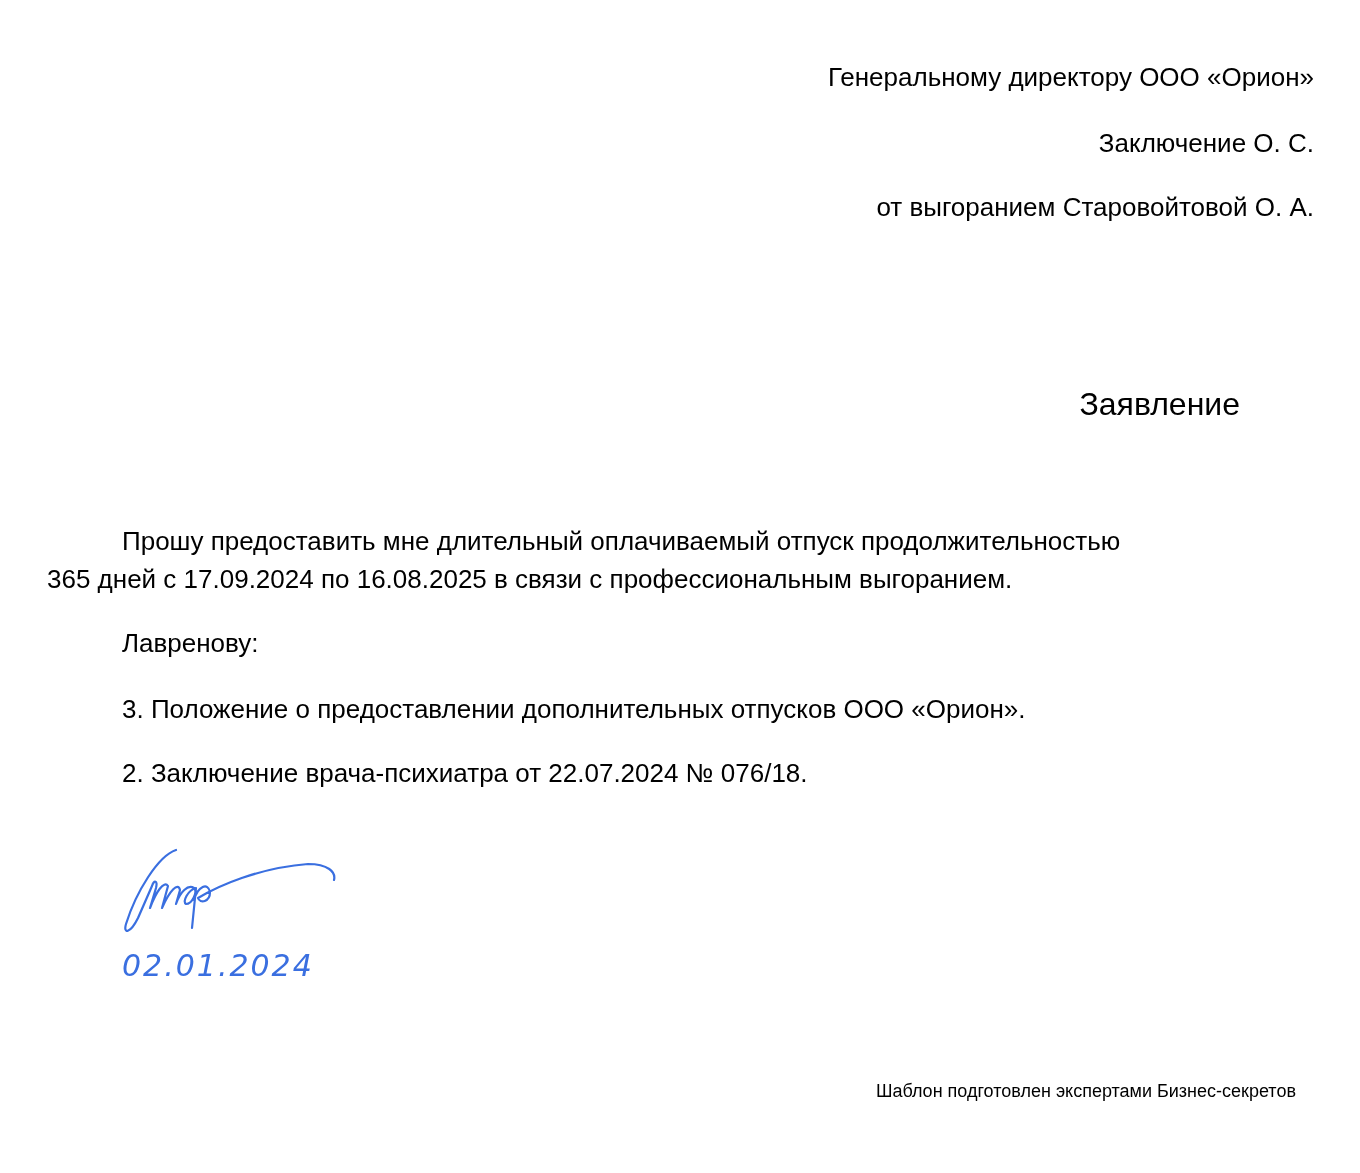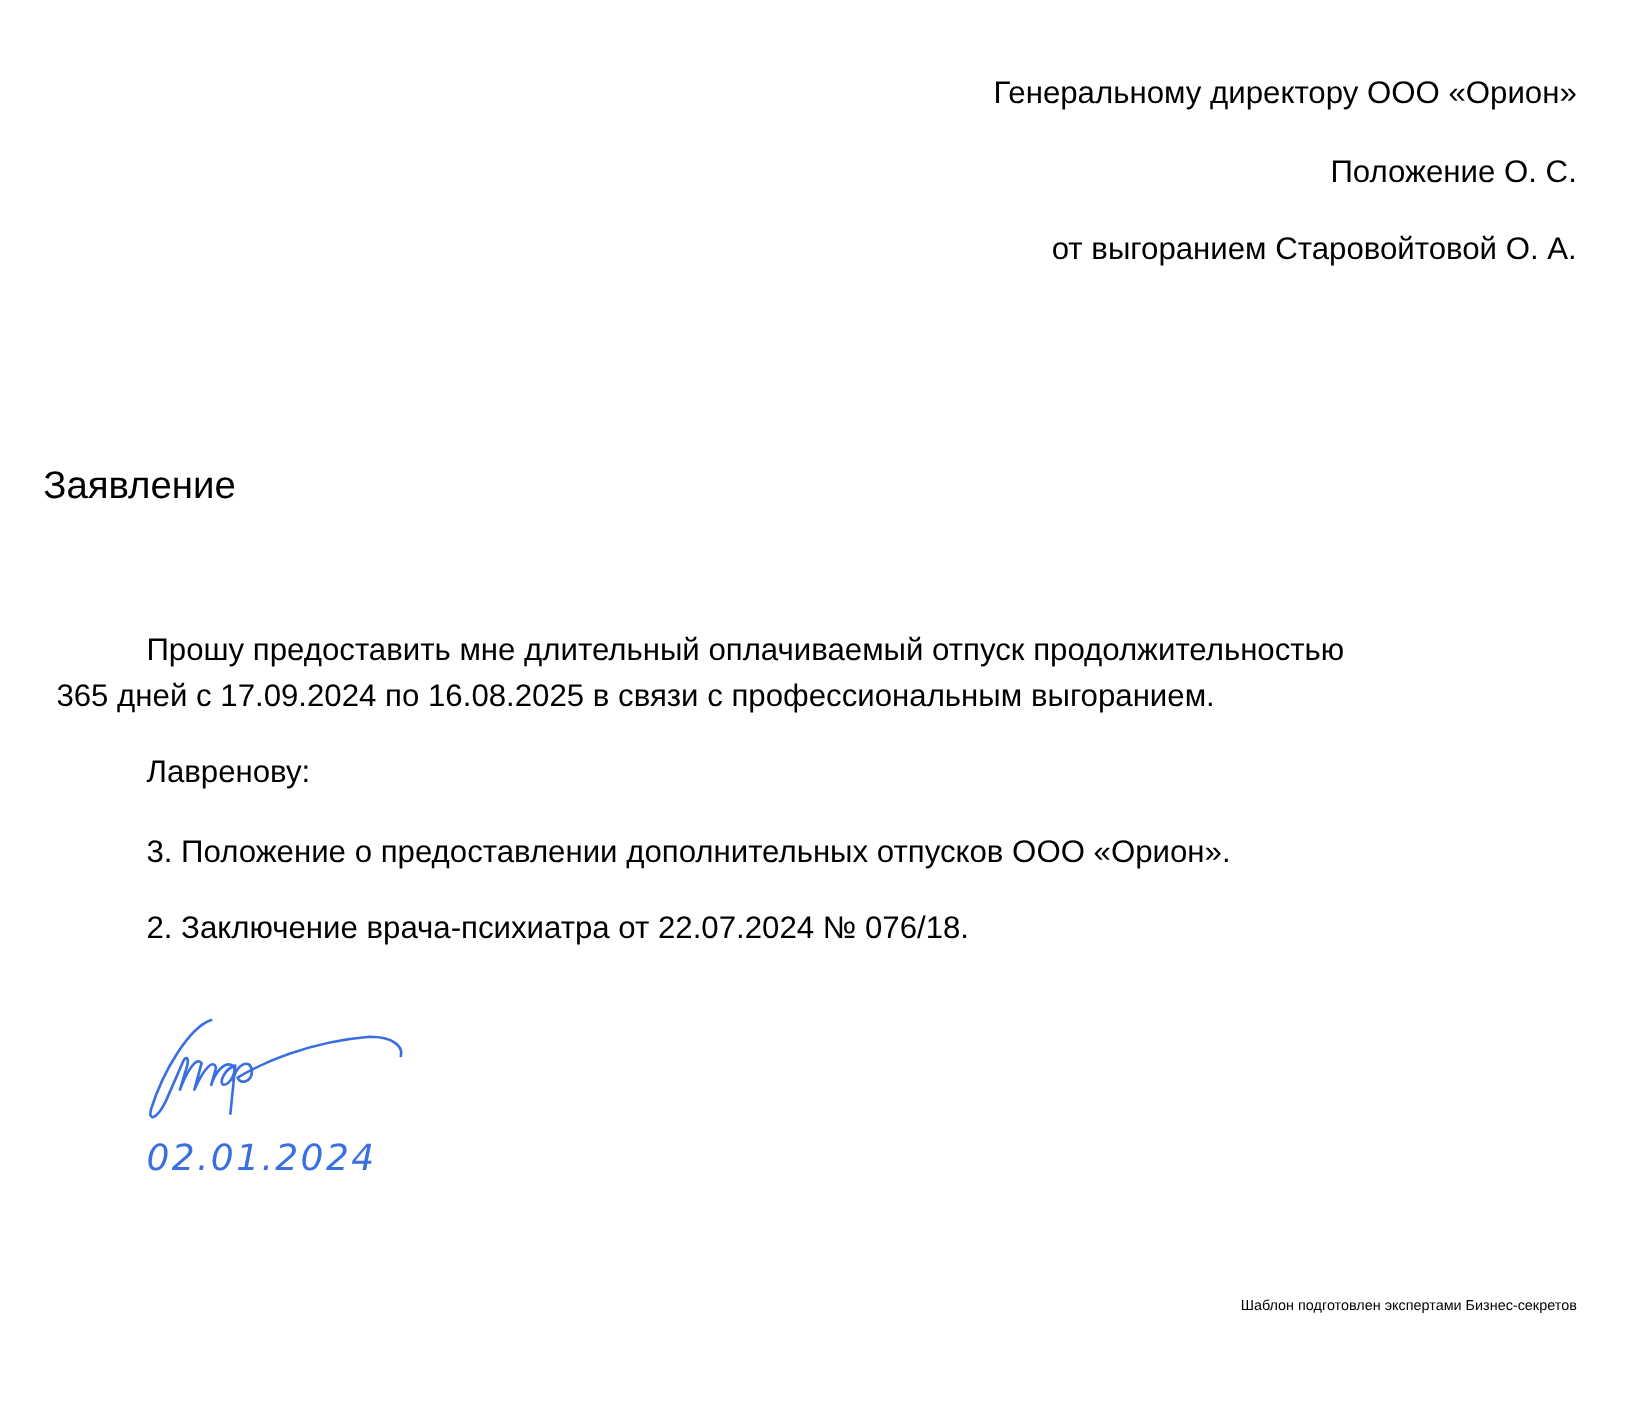--- a/index.html
+++ b/index.html
@@ -1,31 +1,31 @@
 <!DOCTYPE html>
 <html><head>
   <meta charset="utf-8">
   <style>
     html, body { margin: 0; padding: 0; background: #ffffff; }
     body {
       width: 1360px; height: 1173px; position: relative; overflow: hidden;
       font-family: "Liberation Sans", sans-serif; color: #000;
     }
     .addr { position: absolute; right: 46px; font-size: 26px; text-align: right; white-space: nowrap; }
-    .title { position: absolute; left: 0; width: 1240px; top: 386px; text-align: left; font-size: 32px; margin-left: 36px; }
+    .title { position: absolute; left: 0; width: 1240px; top: 386px; text-align: right; font-size: 32px; }
     .body-line { position: absolute; font-size: 26px; white-space: nowrap; }
     .sig { position: absolute; left: 118px; top: 842px; }
     .date { position: absolute; left: 122px; top: 948px; font-size: 30px; color: #3a6fe0; font-style: italic; letter-spacing: 2px; font-family: "DejaVu Sans", sans-serif; font-weight: 300; }
-    .footer { position: absolute; right: 46px; top: 1081px; font-size: 12px; white-space: nowrap; }
+    .footer { position: absolute; right: 64px; top: 1081px; font-size: 18px; white-space: nowrap; }
   </style>
 </head>
 <body>
 
 <div class="addr" style="top:62px">Генеральному директору ООО «Орион»</div>
-<div class="addr" style="top:128px">Положение О. С.</div>
+<div class="addr" style="top:128px">Заключение О. С.</div>
 <div class="addr" style="top:192px">от выгоранием Старовойтовой О. А.</div>
 
 <div class="title">Заявление</div>
 
 <div class="body-line" style="left:122px; top:526px">Прошу предоставить мне длительный оплачиваемый отпуск продолжительностью</div>
 <div class="body-line" style="left:47px; top:564px">365 дней с 17.09.2024 по 16.08.2025 в связи с профессиональным выгоранием.</div>
 <div class="body-line" style="left:122px; top:628px">Лавренову:</div>
 <div class="body-line" style="left:122px; top:694px">3. Положение о предоставлении дополнительных отпусков ООО «Орион».</div>
 <div class="body-line" style="left:122px; top:758px">2. Заключение врача-психиатра от 22.07.2024 № 076/18.</div>
 

